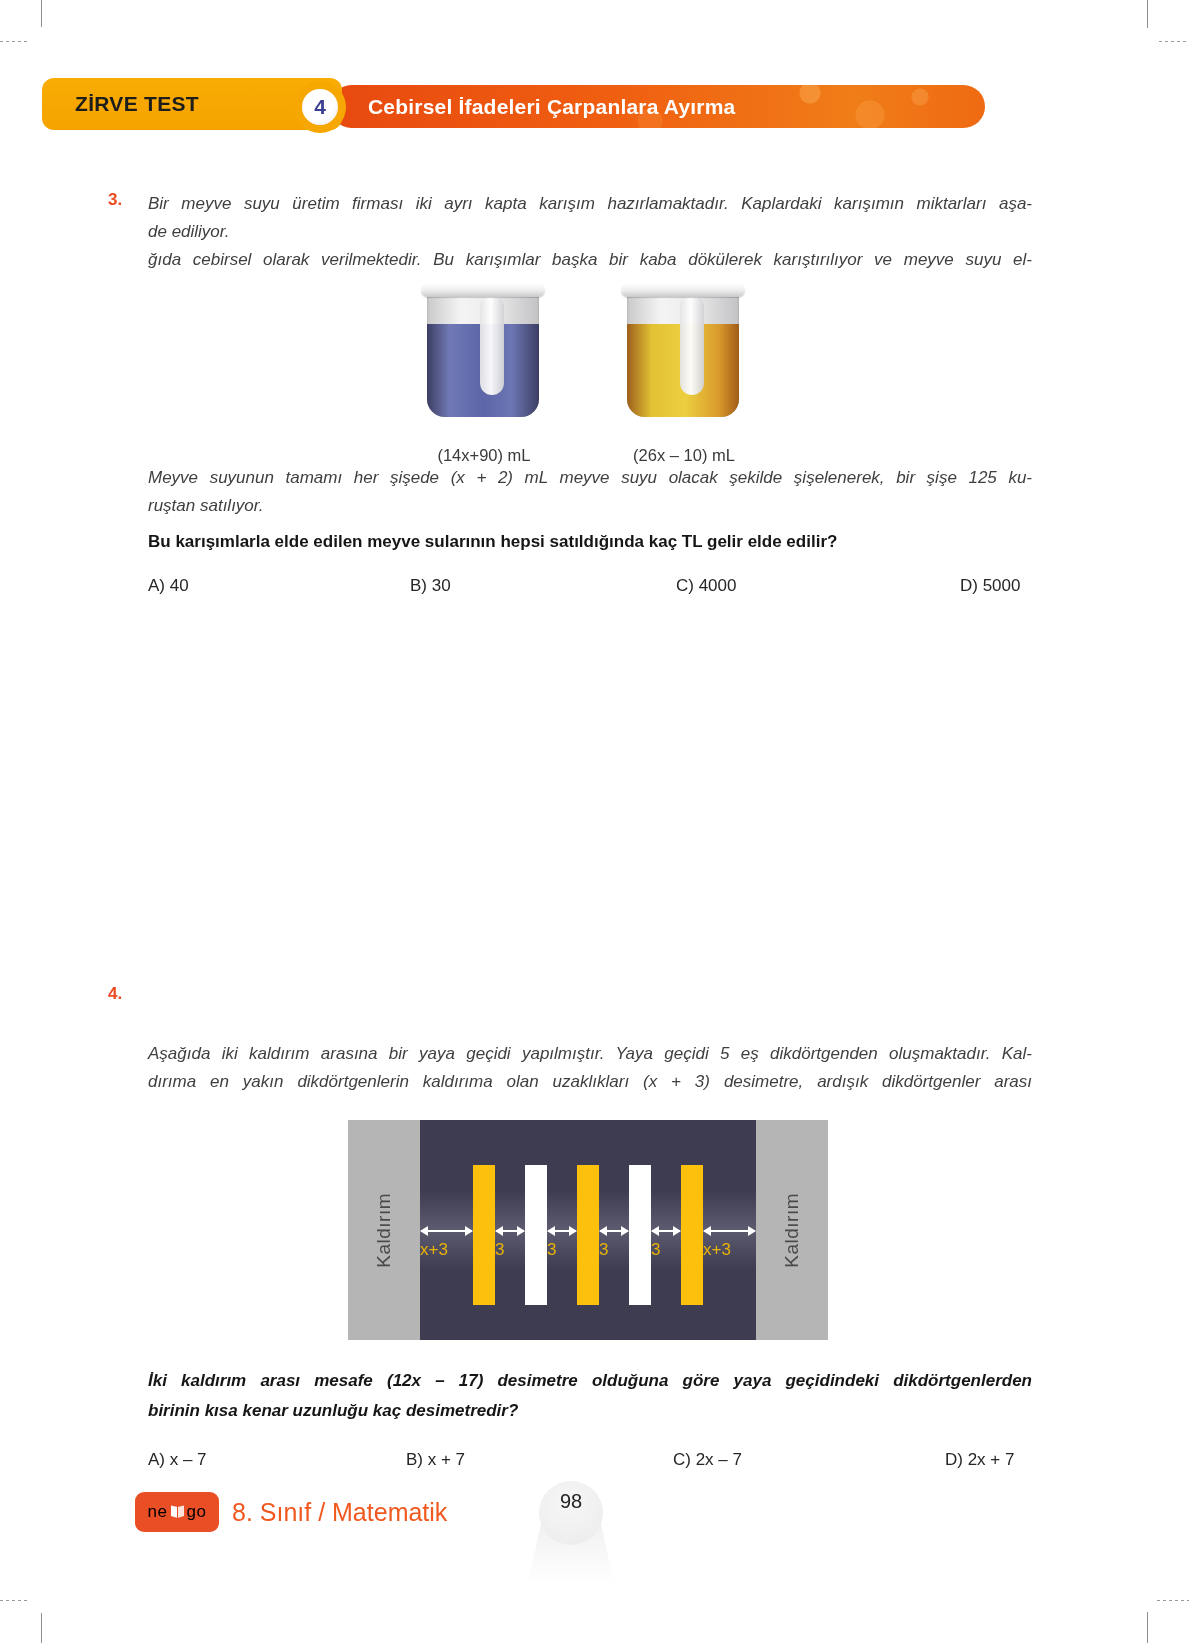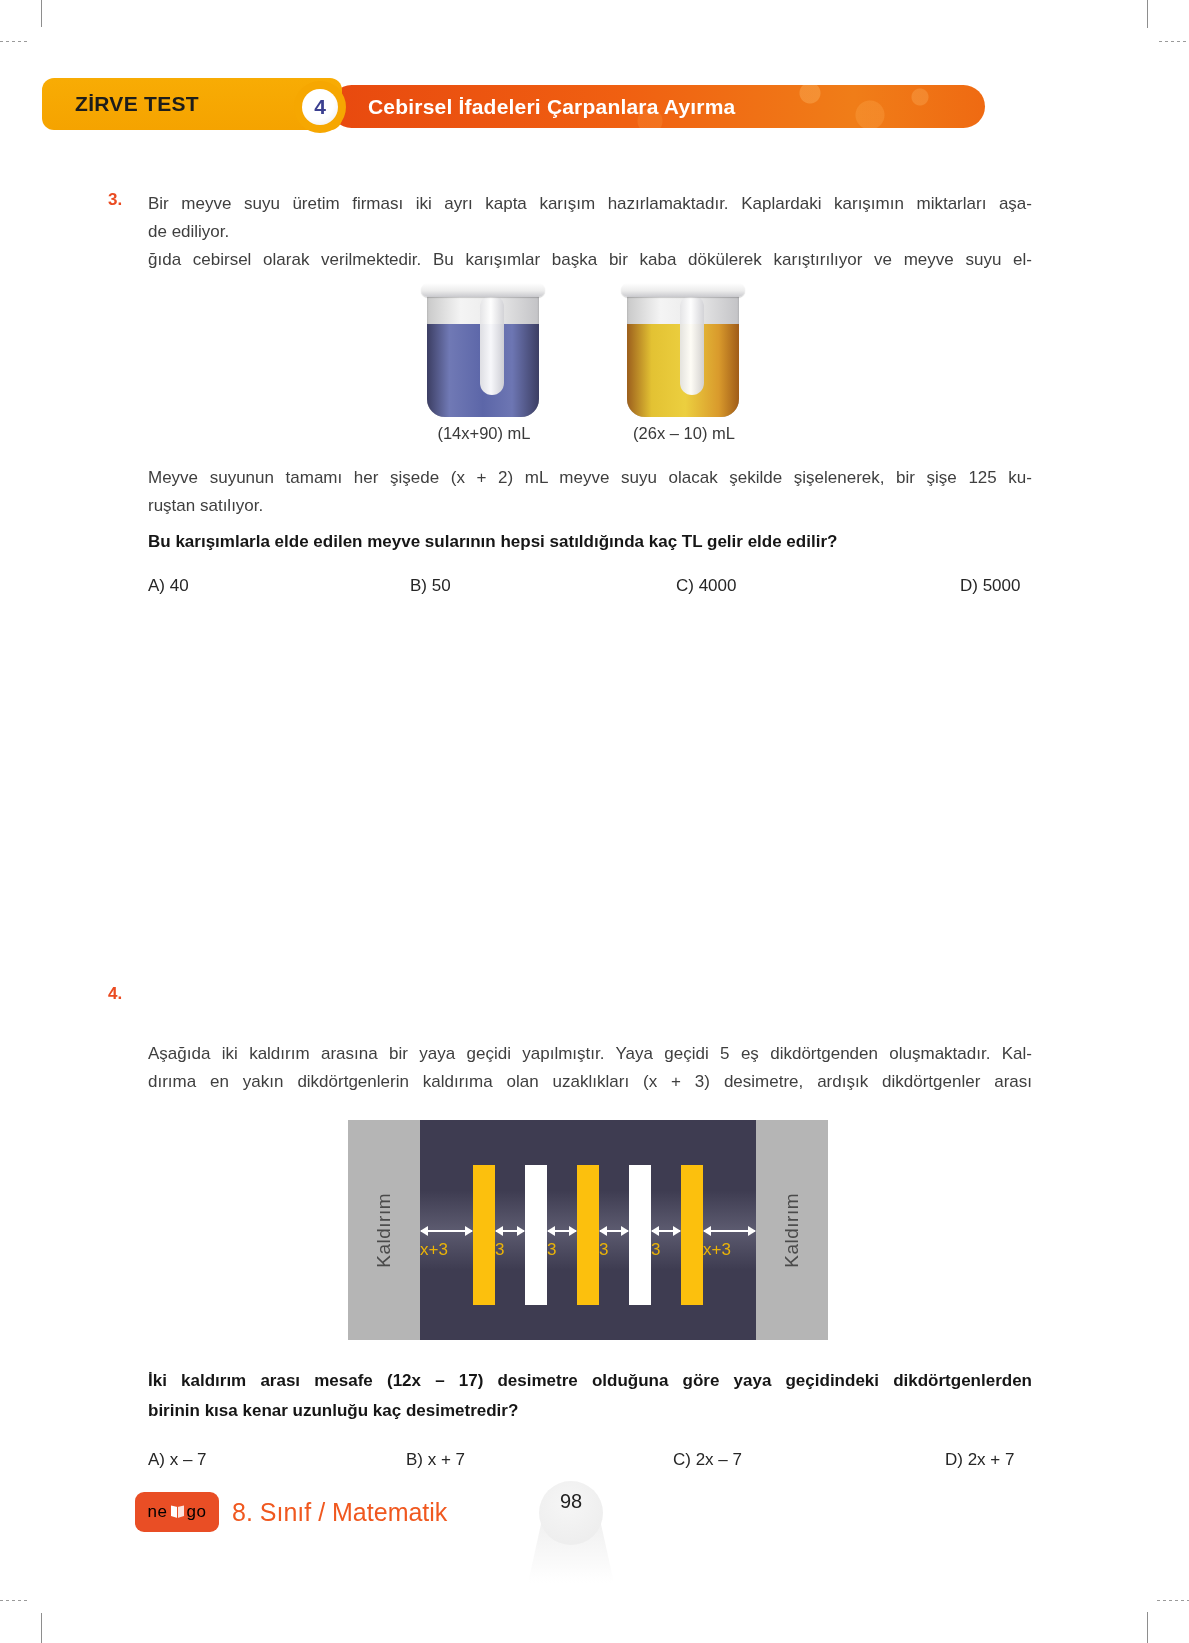--- a/index.html
+++ b/index.html
@@ -27,38 +27,38 @@
     color:#1d1d1b;font-weight:bold;font-size:21px;letter-spacing:.3px;white-space:nowrap;}
   .num-ring{position:absolute;left:294px;top:81px;width:52px;height:52px;border-radius:50%;
     background:#f6a701;z-index:3;}
   .num-circle{position:absolute;left:8px;top:8px;width:36px;height:36px;border-radius:50%;
     background:radial-gradient(circle at 40% 35%,#ffffff 55%,#e8e8ee);display:flex;align-items:center;justify-content:center;
     color:#3b3f90;font-weight:bold;font-size:21px;}
 
   
   .qnum{position:absolute;font-weight:bold;font-size:17px;color:#ea4b21;}
   .qblock{position:absolute;left:148px;width:884px;font-size:17px;line-height:28px;color:#3f3f3f;}
-  .qline{white-space:nowrap;}
+  .qline{white-space:nowrap;font-style:italic;}
   .jl{text-align:justify;text-align-last:justify;white-space:normal;}
   .boldq{font-weight:bold;color:#161616;}
   .opt{position:absolute;font-size:17px;color:#262626;white-space:nowrap;}
 
   
   .beaker{position:absolute;width:118px;height:134px;}
   .b-rim{position:absolute;top:0;left:-3px;right:-3px;height:14px;border-radius:8px;z-index:3;
     background:linear-gradient(180deg,#ffffff,#ececec 55%,#c9c9cd);box-shadow:0 1px 1px rgba(0,0,0,.18);}
   .b-glass{position:absolute;top:8px;left:3px;right:3px;bottom:0;border-radius:7px 7px 18px 18px;overflow:hidden;
     background:linear-gradient(90deg,#c9c9c9,#f4f4f4 30%,#ececec 58%,#c3c3c6);
     box-shadow:inset 0 0 2px rgba(0,0,0,.25);}
   .b-liquid{position:absolute;left:0;right:0;bottom:0;height:74%;}
   .b-liquid.blue{background:linear-gradient(90deg,#3c3e63,#7079b5 20%,#5c66a8 50%,#6d76b3 76%,#3c3e63);}
   .b-liquid.yellow{background:linear-gradient(90deg,#9c5f1d,#e3c233 22%,#eccf3f 52%,#d99a2c 82%,#a05c18);}
   .b-rod{position:absolute;top:4px;bottom:22px;left:50%;width:24px;margin-left:-3px;border-radius:12px;z-index:2;
     background:linear-gradient(90deg,#e4e4e6,#ffffff 45%,#d2d2d6);opacity:.95;}
-  .b-label{position:absolute;text-align:center;font-size:16.5px;color:#3a3a3a;white-space:nowrap;}
+  .b-label{position:absolute;text-align:center;font-size:16.5px;color:#3a3a3a;white-space:nowrap;margin-top:22px;}
 
   
   .xwalk{position:absolute;left:348px;top:1120px;width:480px;height:220px;}
   .sidewalk{position:absolute;top:0;bottom:0;width:72px;background:#b5b5b5;
     display:flex;align-items:center;justify-content:center;}
   .sidewalk span{writing-mode:vertical-rl;transform:rotate(180deg);font-size:19px;color:#4a4a4a;letter-spacing:.5px;}
   .road{position:absolute;left:72px;top:0;bottom:0;width:336px;background:#3e3c51;overflow:hidden;}
   .road::before{content:"";position:absolute;inset:0;
     background:linear-gradient(180deg,rgba(255,255,255,0) 32%,rgba(170,170,190,.28) 50%,rgba(255,255,255,0) 68%);}
   .bar{position:absolute;top:45px;width:22px;height:140px;}
@@ -134,21 +134,21 @@
   <div class="b-label" style="left:414px;top:424px;width:140px">(14x+90) mL</div>
   <div class="b-label" style="left:614px;top:424px;width:140px">(26x – 10) mL</div>
 
   <div class="qblock" style="top:464px">
     <div class="qline jl">Meyve suyunun tamamı her şişede (x + 2) mL meyve suyu olacak şekilde şişelenerek, bir şişe  125 ku-</div>
     <div class="qline">ruştan satılıyor.</div>
   </div>
   <div class="qblock boldq" style="top:528px">Bu karışımlarla elde edilen meyve sularının hepsi satıldığında kaç TL gelir elde edilir?</div>
 
   <div class="opt" style="left:148px;top:576px">A) 40</div>
-  <div class="opt" style="left:410px;top:576px">B) 50</div>
+  <div class="opt" style="left:410px;top:576px">B) 30</div>
   <div class="opt" style="left:676px;top:576px">C) 4000</div>
   <div class="opt" style="left:960px;top:576px">D) 5000</div>
 
   <div class="qnum" style="left:108px;top:984px">4.</div>
   <div class="qblock" style="top:1040px">
     <div class="qline jl">Aşağıda iki kaldırım arasına bir yaya geçidi yapılmıştır. Yaya geçidi 5 eş dikdörtgenden oluşmaktadır. Kal-</div>
     <div class="qline jl">dırıma en yakın dikdörtgenlerin kaldırıma olan uzaklıkları (x + 3) desimetre, ardışık dikdörtgenler arası</div>
   </div>
 
   <div class="xwalk">

